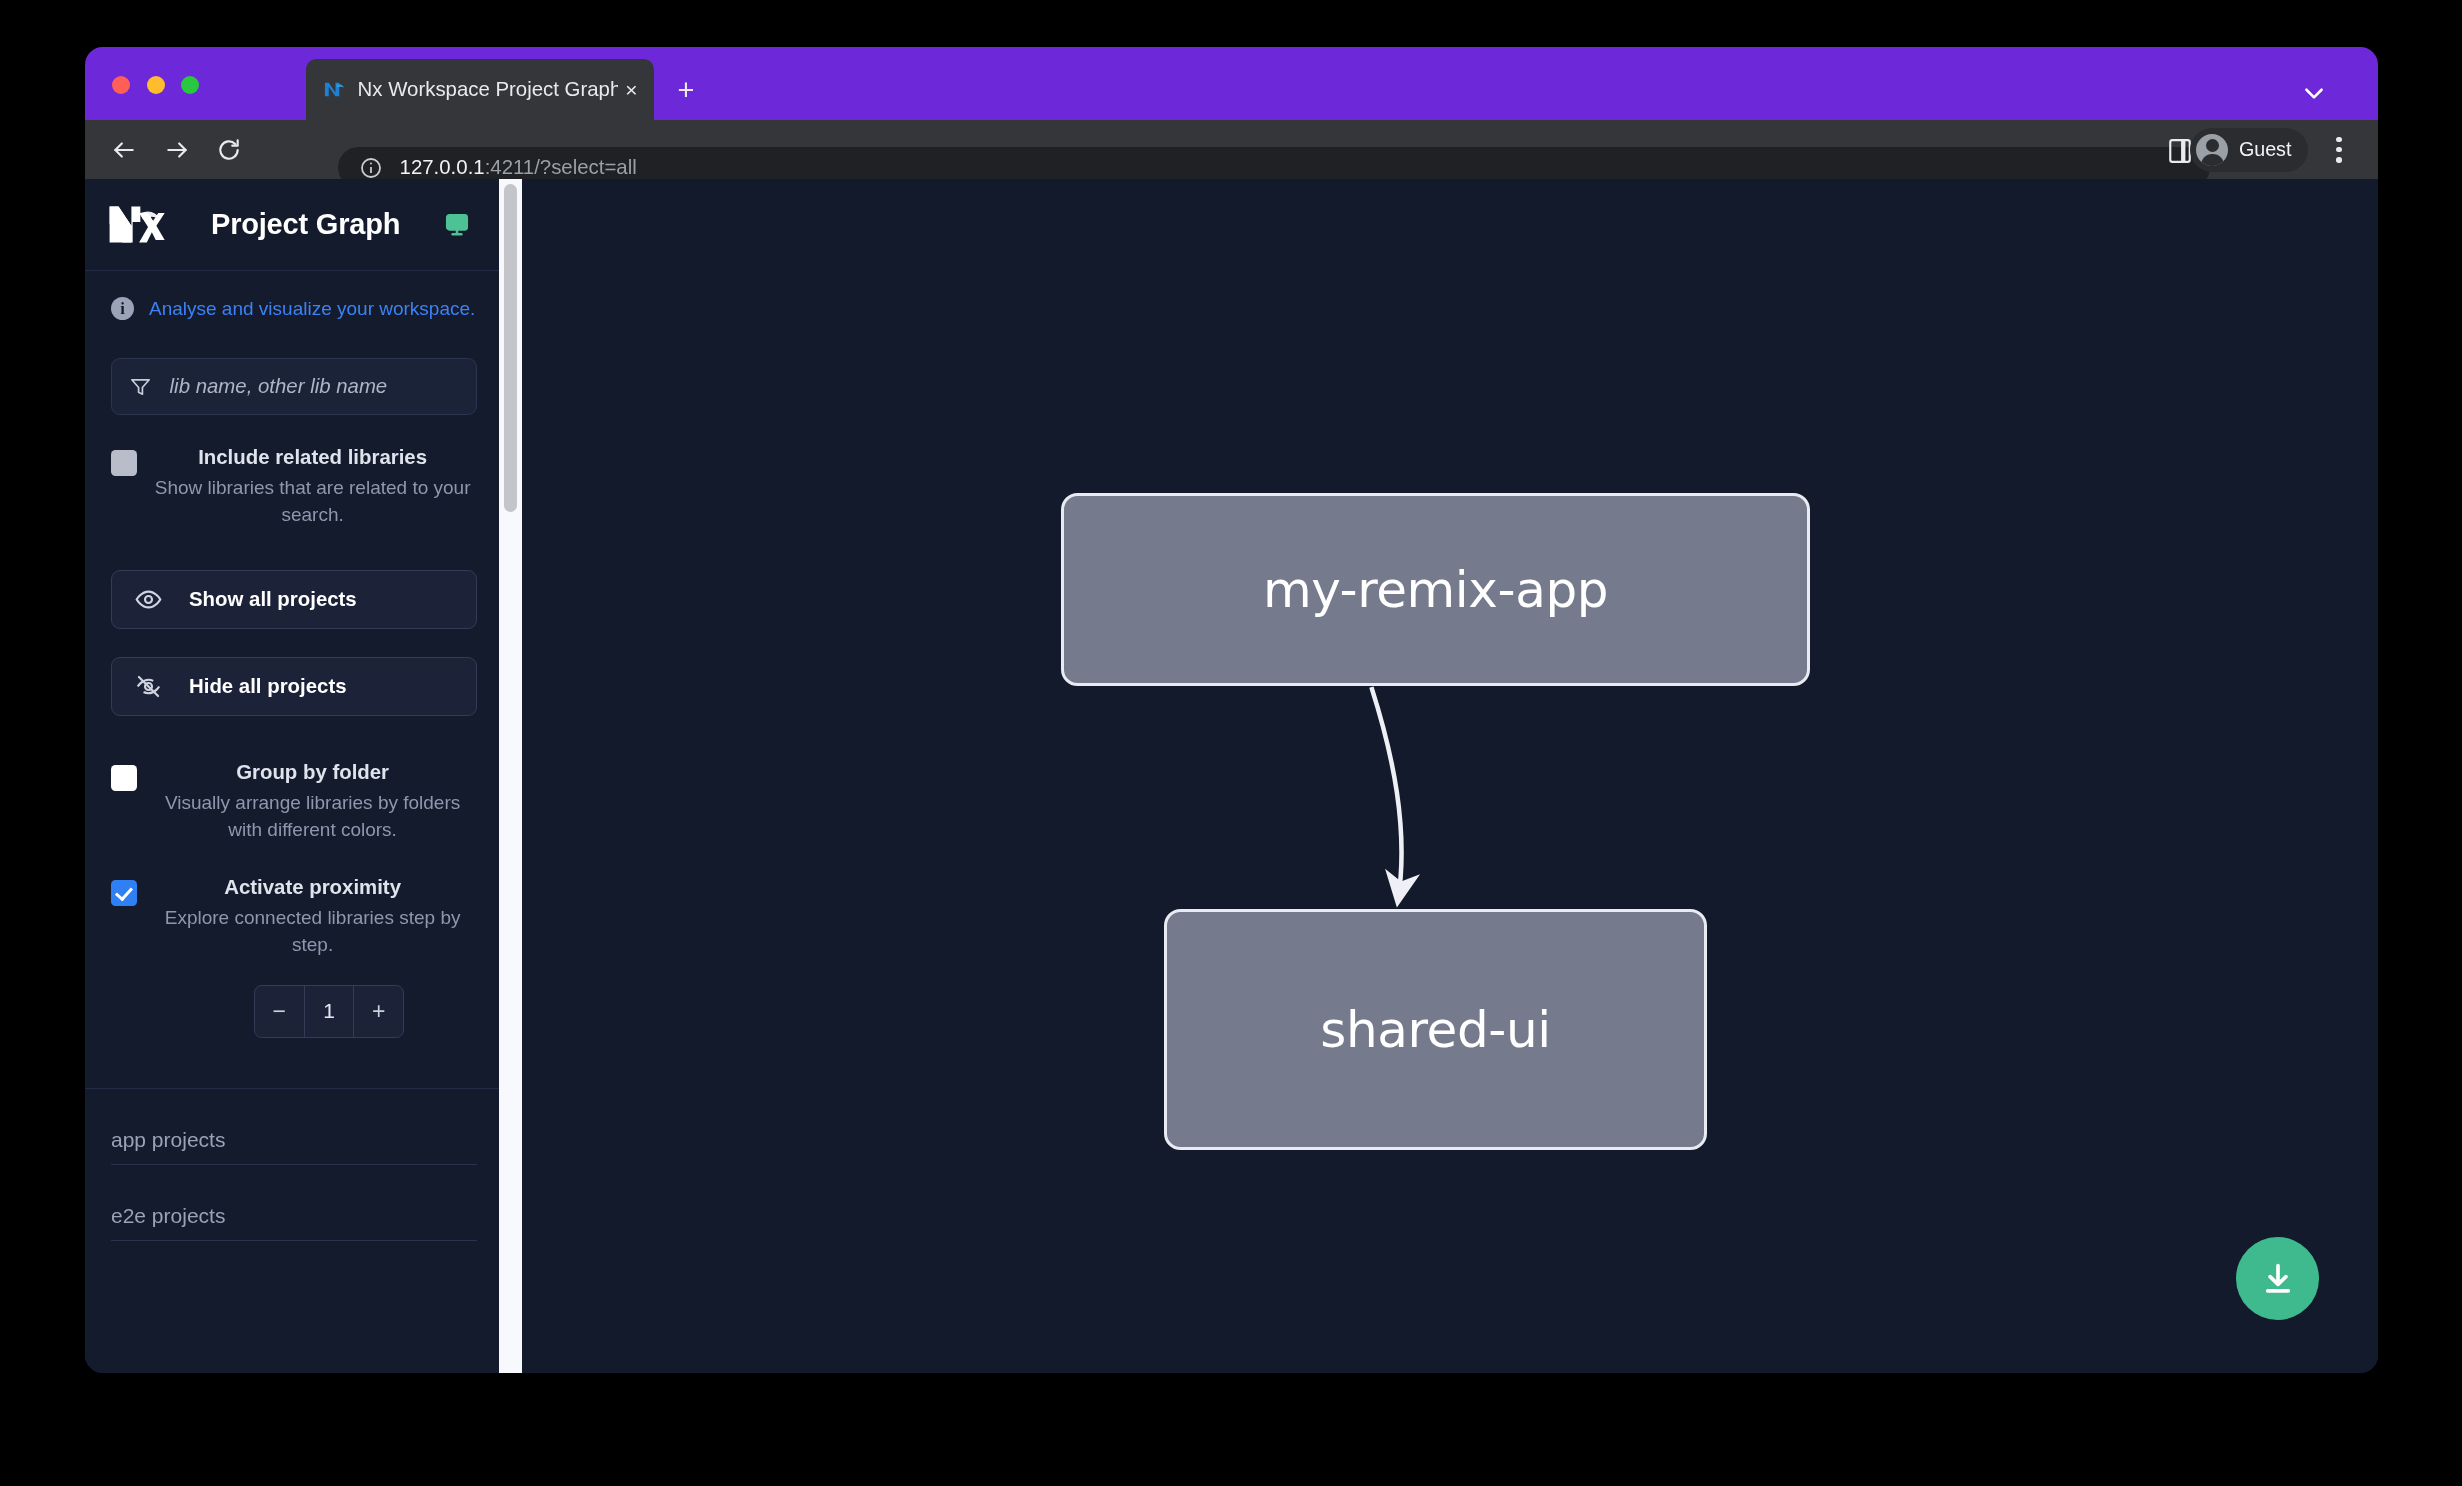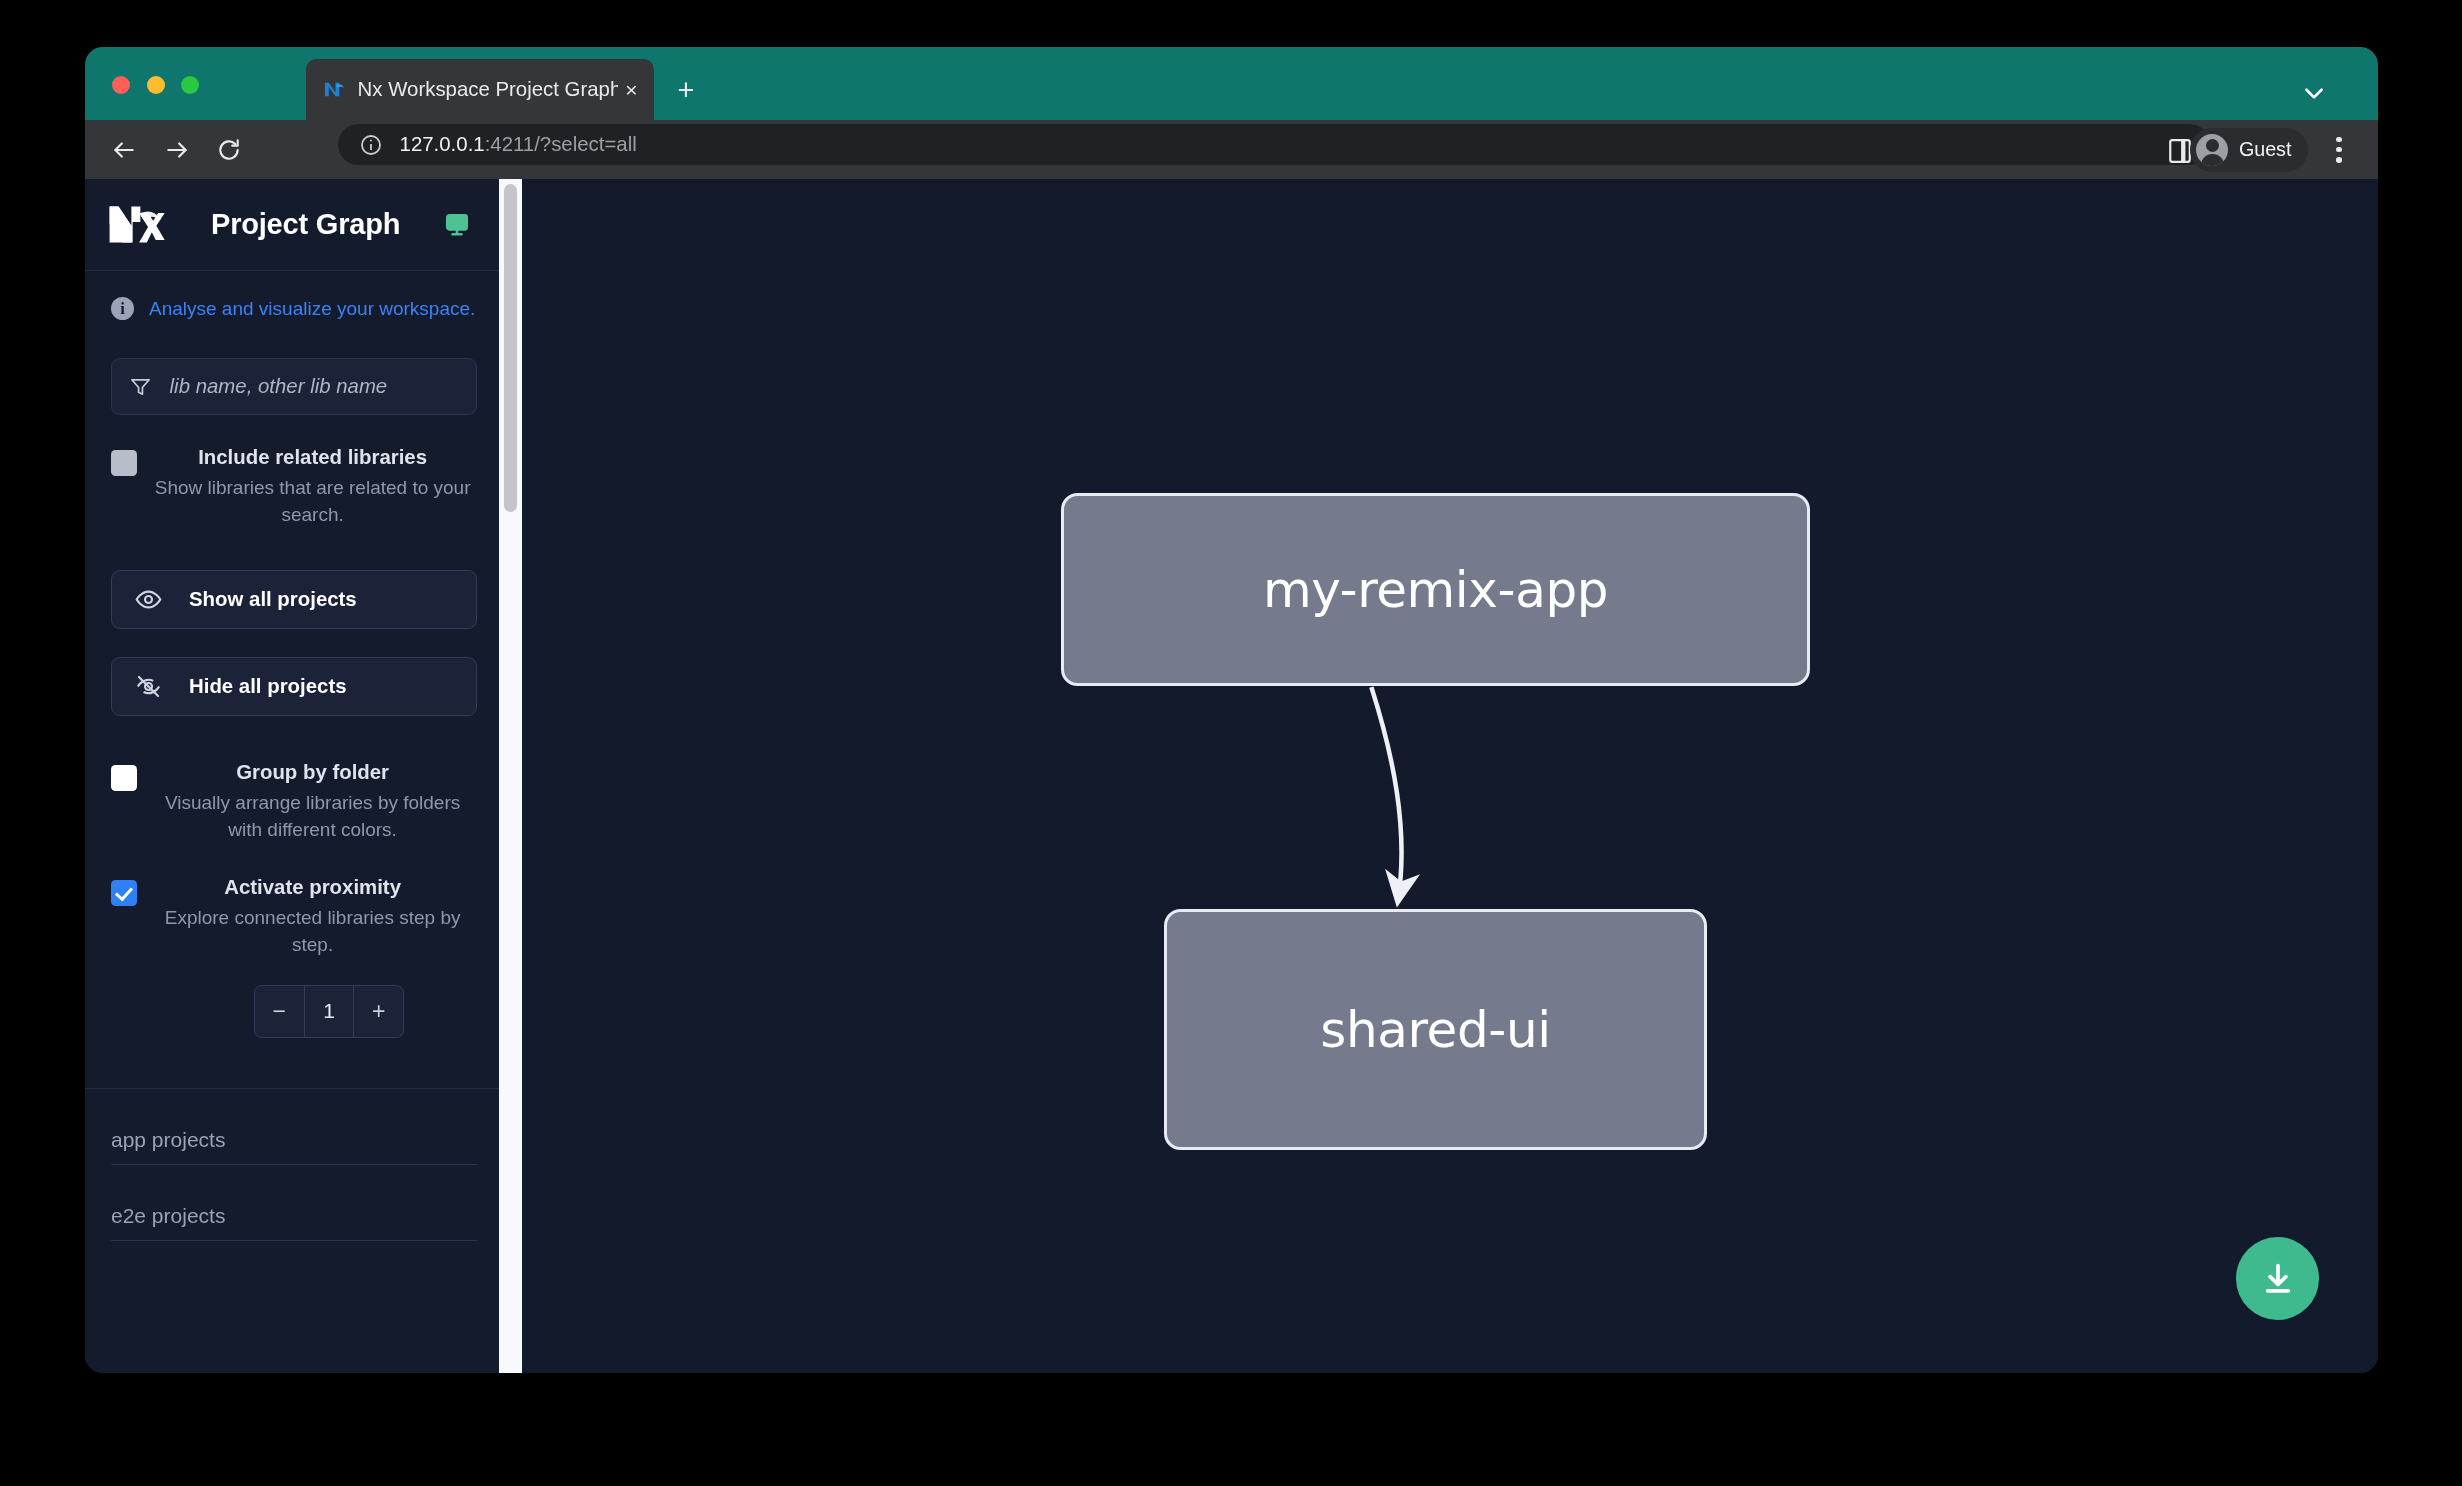--- a/index.html
+++ b/index.html
@@ -23,21 +23,21 @@
     border-radius: 18px;
     overflow: hidden;
     box-shadow: 0 13.6px 45px rgba(0,0,0,.6);
   }
 
   
   #tab-strip {
     position: absolute;
     left: 0; top: 0;
     width: 100%; height: 73px;
-    background: #0f766e;
+    background: #6d28d9;
   }
   #traffic-lights {
     position: absolute;
     left: 27px; top: 29px;
     display: flex;
     gap: 16.6px;
   }
   .traffic-light { width: 18px; height: 18px; border-radius: 50%; }
   .tl-red { background: #ff5f57; }
   .tl-yellow { background: #febc2e; }
@@ -103,21 +103,21 @@
   }
   .nav-btn {
     width: 36px; height: 36px;
     margin-left: 16.6px;
     color: #e8eaed;
     display: flex; align-items: center; justify-content: center;
   }
   .nav-btn:first-child { margin-left: 21px; }
   #omnibox {
     position: absolute;
-    left: 253px; top: 4px;
+    left: 253px; top: 27px;
     width: 1872px; height: 41px;
     background: #202124;
     border-radius: 20.4px;
     display: flex;
     align-items: center;
     padding-left: 21px;
     box-sizing: border-box;
   }
   #site-info-icon { color: #c9cbcf; flex: 0 0 auto; display:flex; }
   #omnibox-url {

